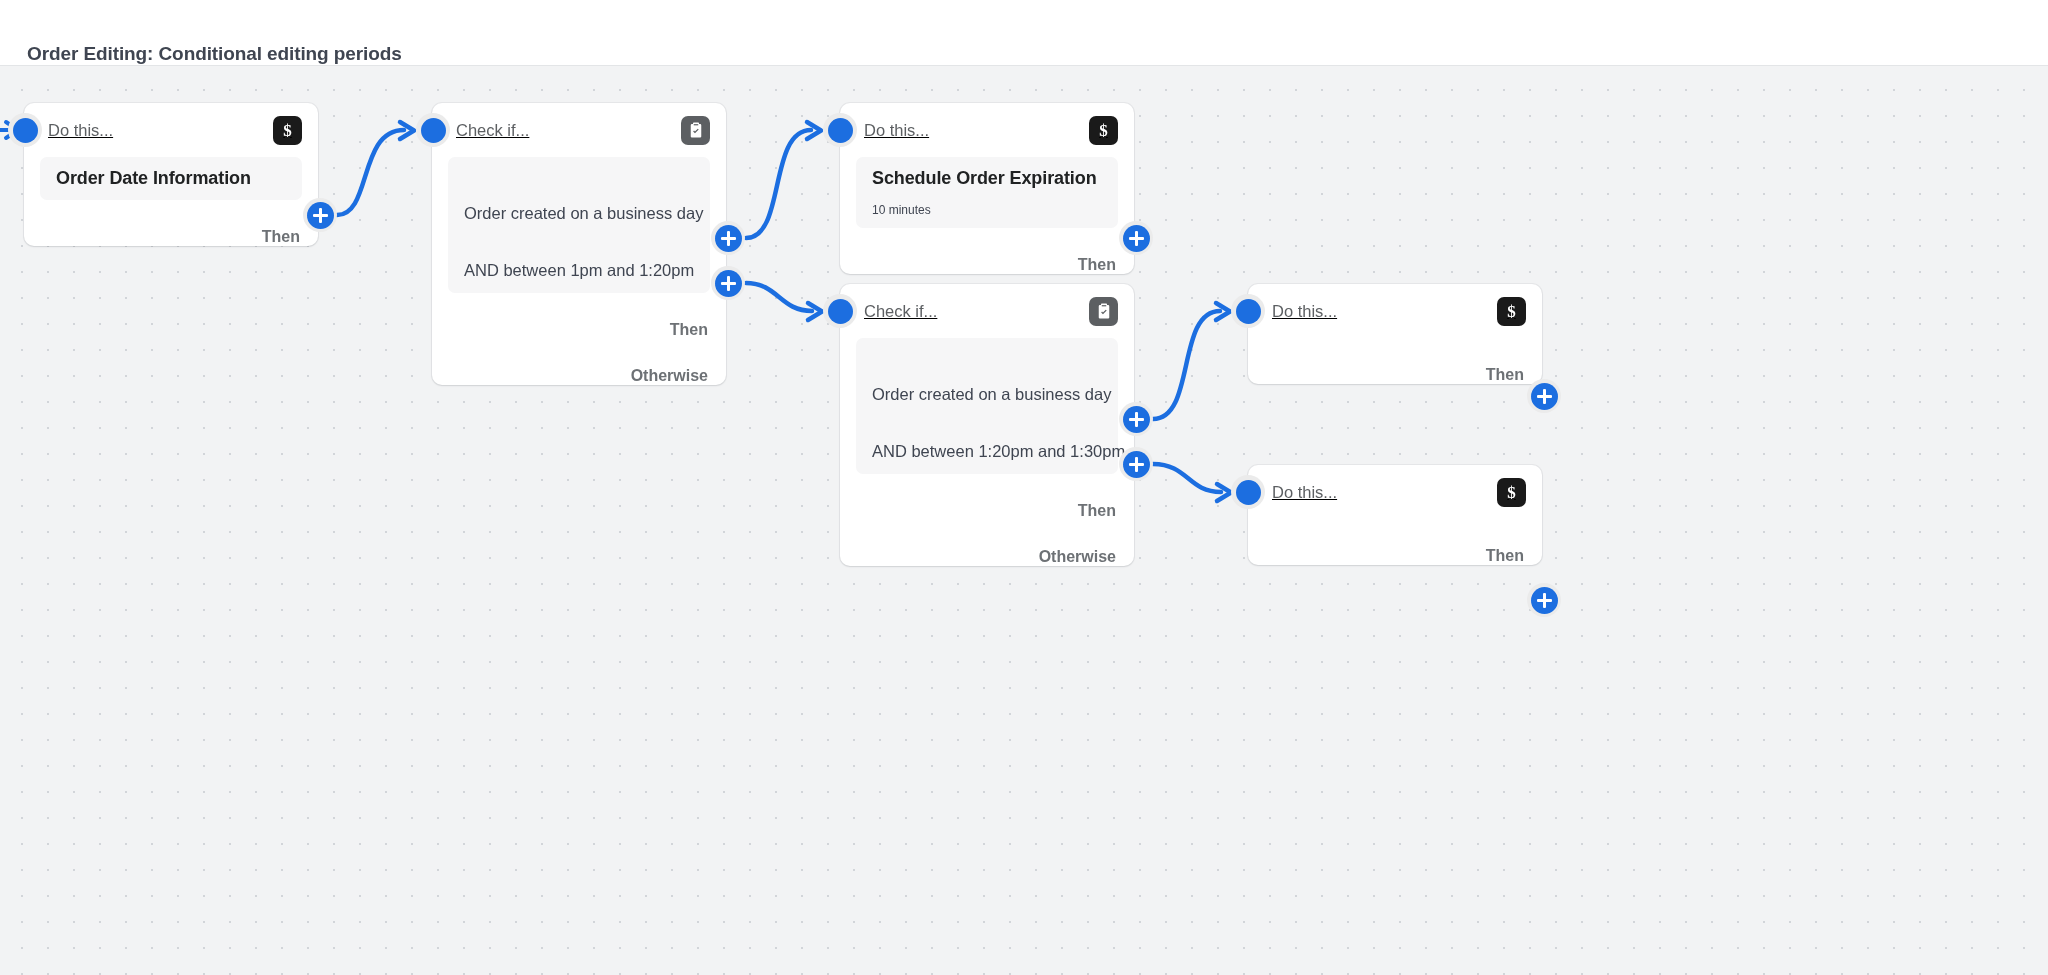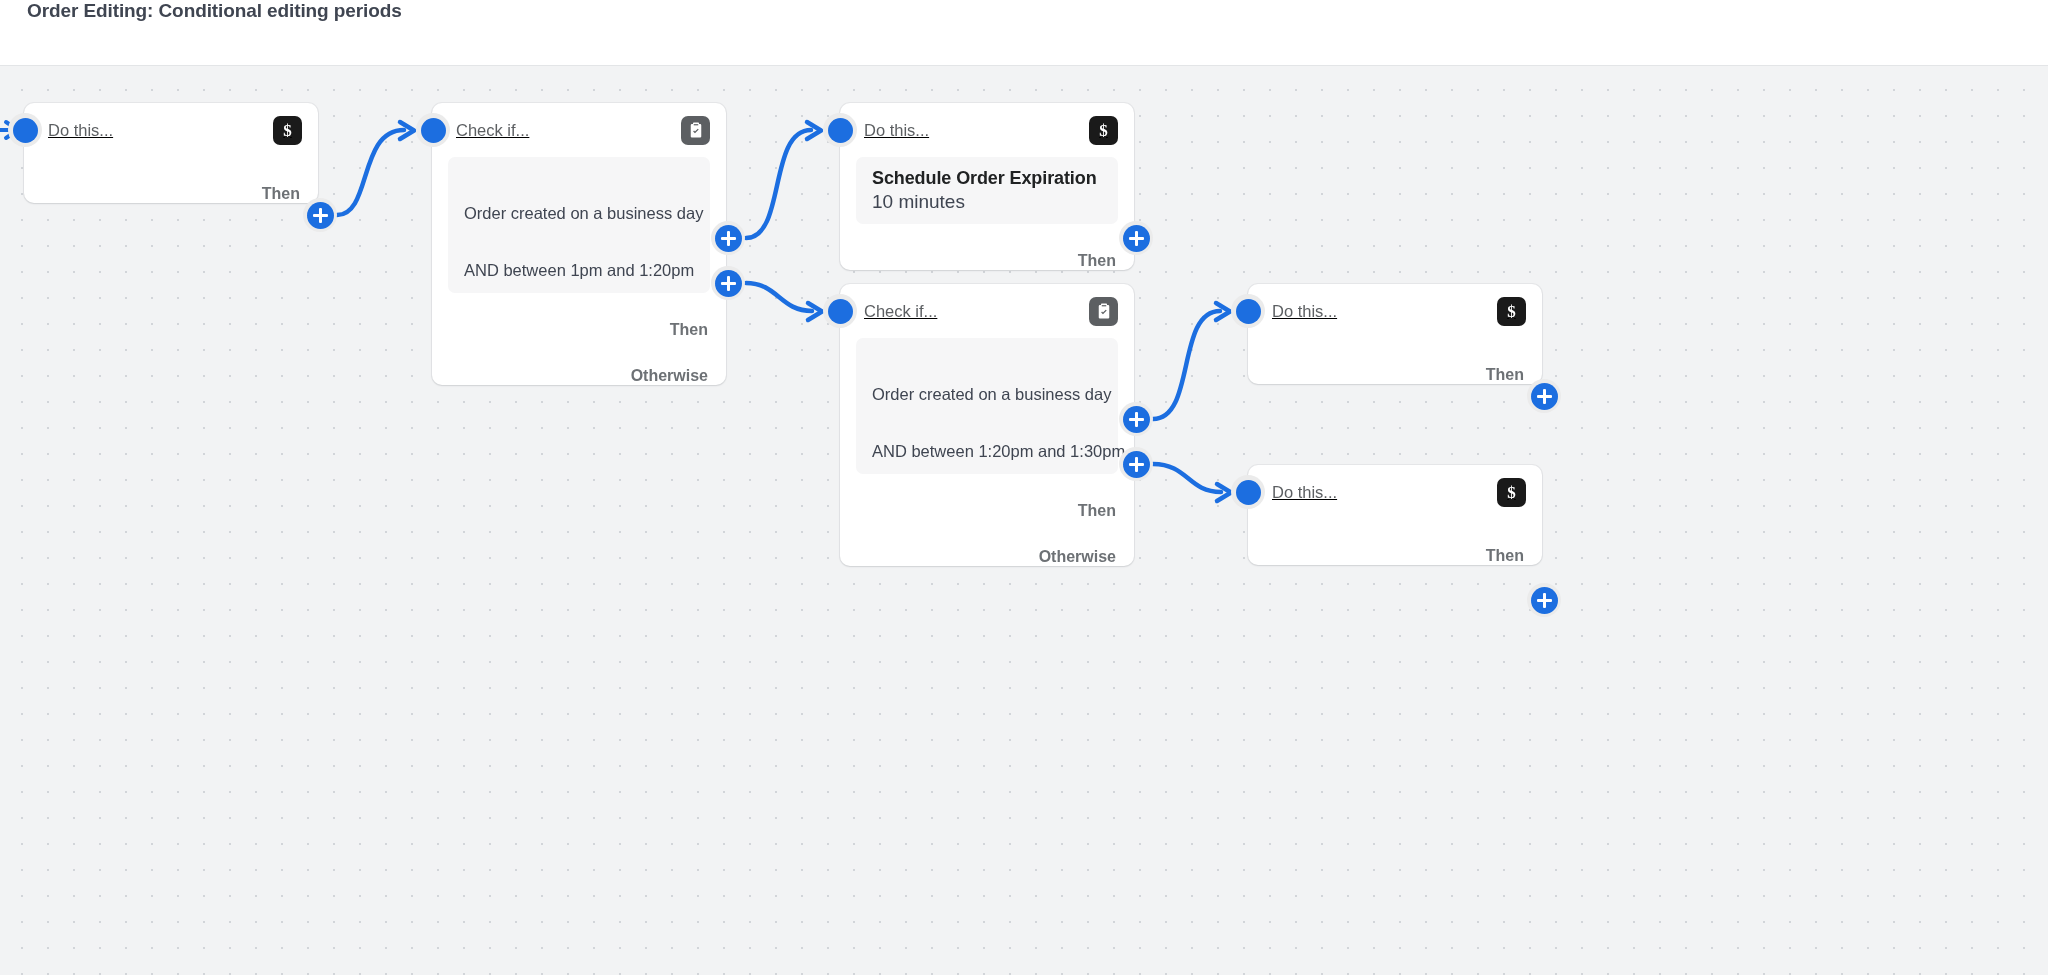--- a/index.html
+++ b/index.html
@@ -9,21 +9,21 @@
     background: #ffffff;
     overflow: hidden;
   }
 
   
   .topbar {
     position: absolute; left: 0; top: 0;
     width: 2048px; height: 66px;
     background: #ffffff;
     border-bottom: 1px solid #e3e5e7;
-    display: flex; align-items: flex-start;
+    display: flex; align-items: flex-end;
   }
   .topbar-title {
     margin-left: 27px;
     font-size: 19px;
     font-weight: 700;
     color: #3f4551;
     letter-spacing: -0.1px;
   }
 
   
@@ -85,23 +85,23 @@
     padding: 11px 16px;
   }
   .body-title {
     font-size: 18px;
     font-weight: 700;
     color: #202223;
     letter-spacing: -0.1px;
     white-space: nowrap;
   }
   .body-sub {
-    font-size: 19px;
+    font-size: 12px;
     color: #3f4551;
-    margin-top: 2px;
+    margin-top: 14px;
     white-space: nowrap;
   }
   .body-line {
     font-size: 16.5px;
     color: #3f4551;
     line-height: 23px;
     white-space: nowrap;
     margin-top: 34px;
   }
 
@@ -174,20 +174,23 @@
     <path d="M1153,398 C1188,398 1188,426 1221,426" stroke="#1c6ee0" stroke-width="4.5" fill="none" stroke-linecap="round"></path>
     <path d="M1217,418 L1231,426.5 L1217,435" stroke="#1c6ee0" stroke-width="4.5" fill="none" stroke-linecap="round" stroke-linejoin="round"></path>
   </svg>
 
   <div class="node" style="left:24px; top:37px; width:294px;">
     <div class="node-head">
       <div class="node-kind">Do this...</div>
       <div class="type-badge badge-dollar">
         <span>$</span>
       </div>
+    </div>
+    <div class="node-body">
+      <div class="body-title">Order Date Information</div>
     </div>
     <div class="branch-row">
       <span class="branch-label">Then</span>
     </div>
   </div>
   <div class="port" style="left:8px; top:47px;">
     <div class="port-dot"></div>
   </div>
   <div class="port" style="left:303px; top:132px;">
     <div class="port-plus"></div>

